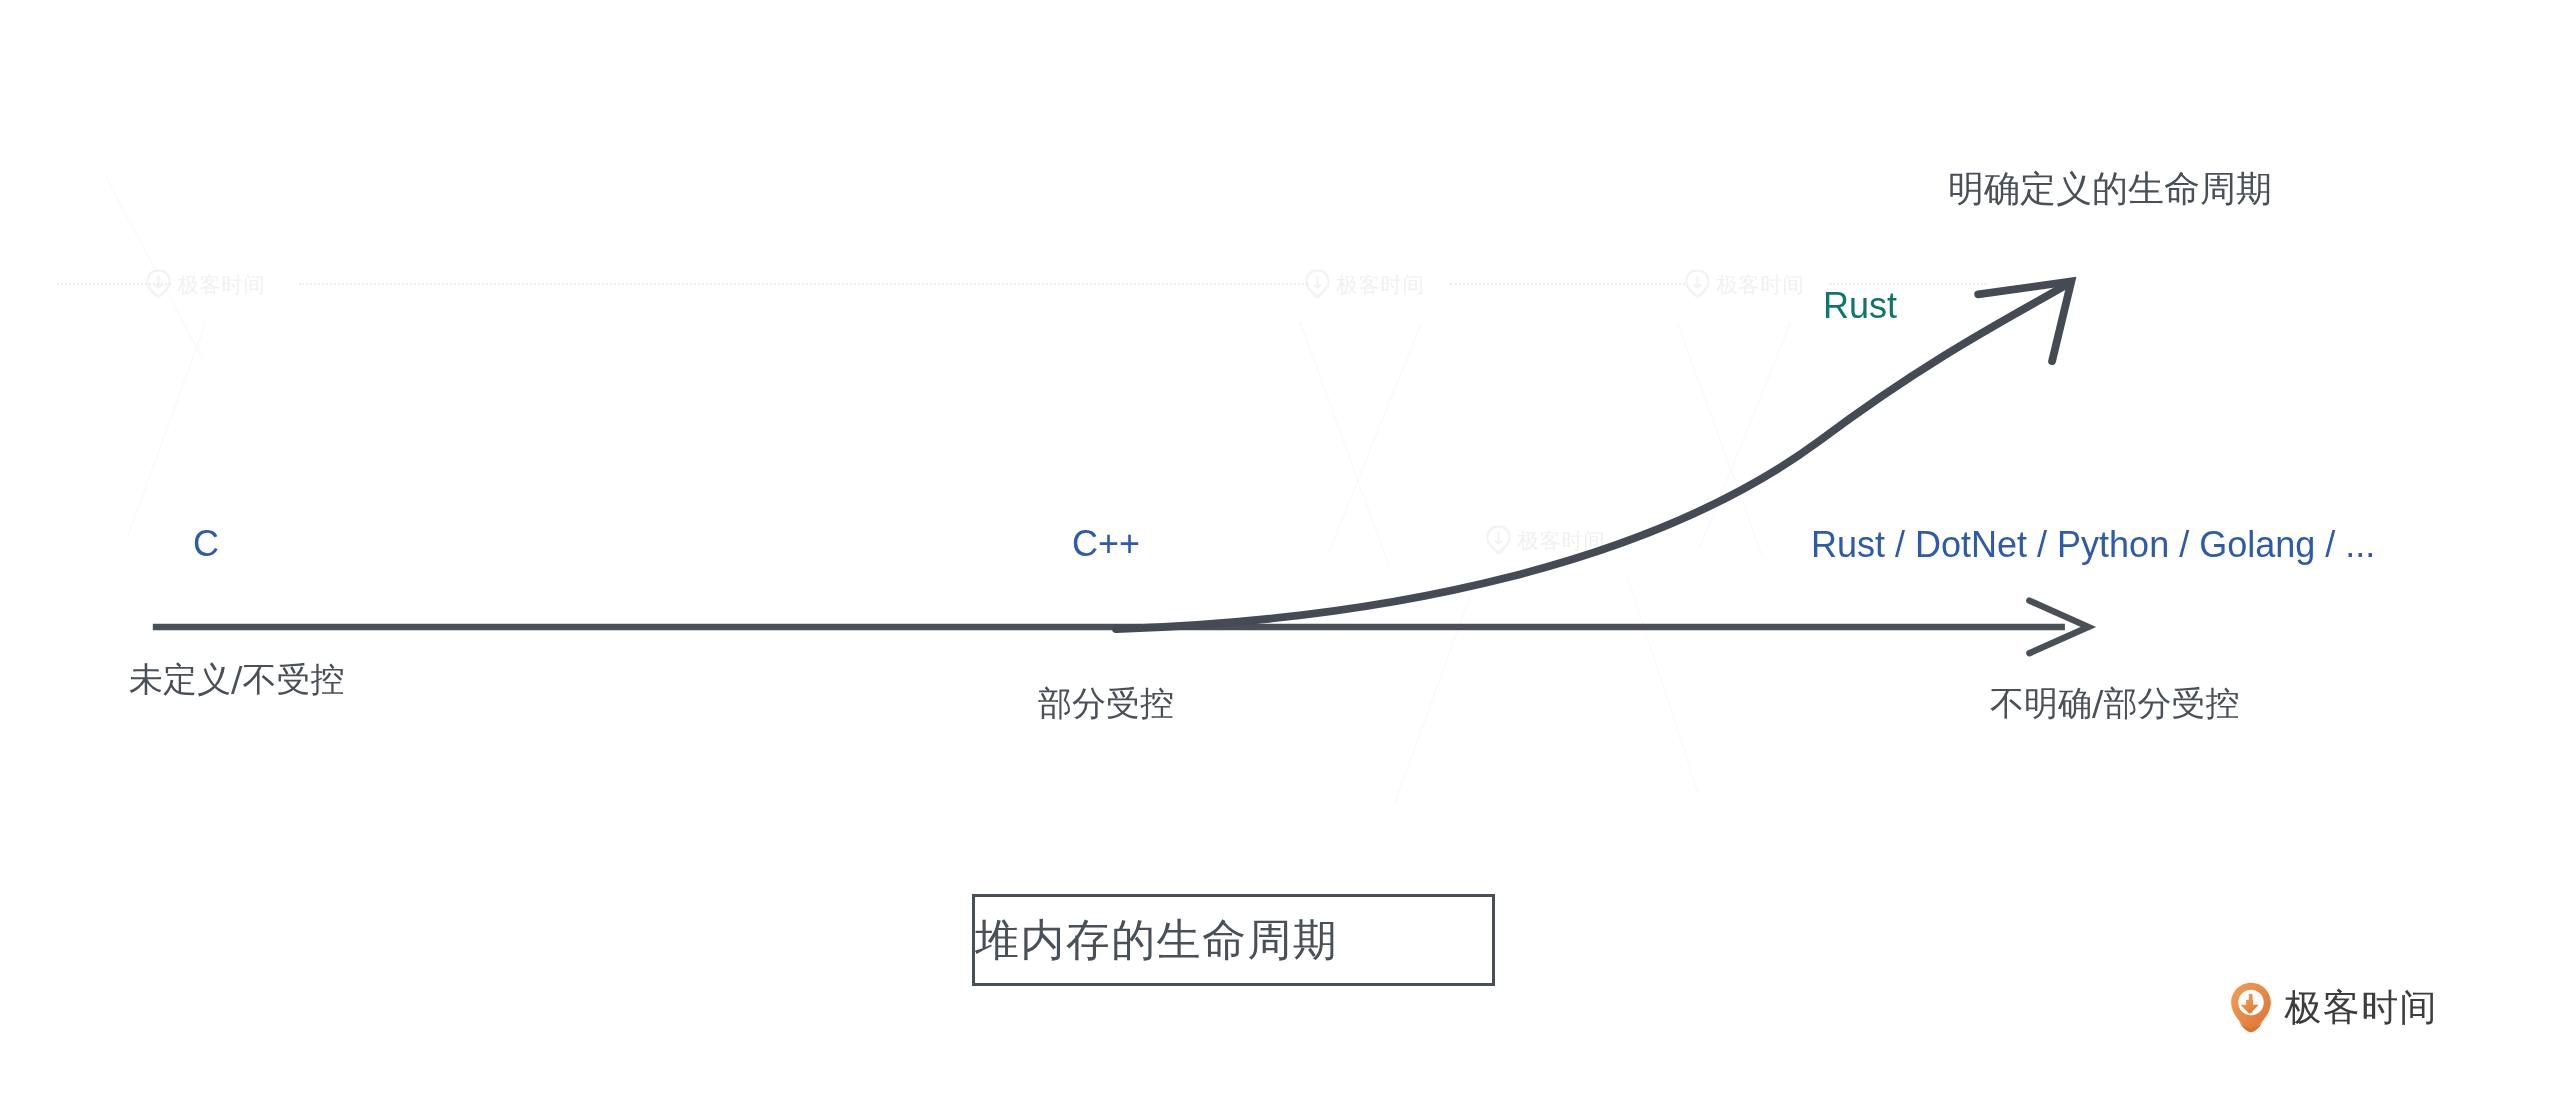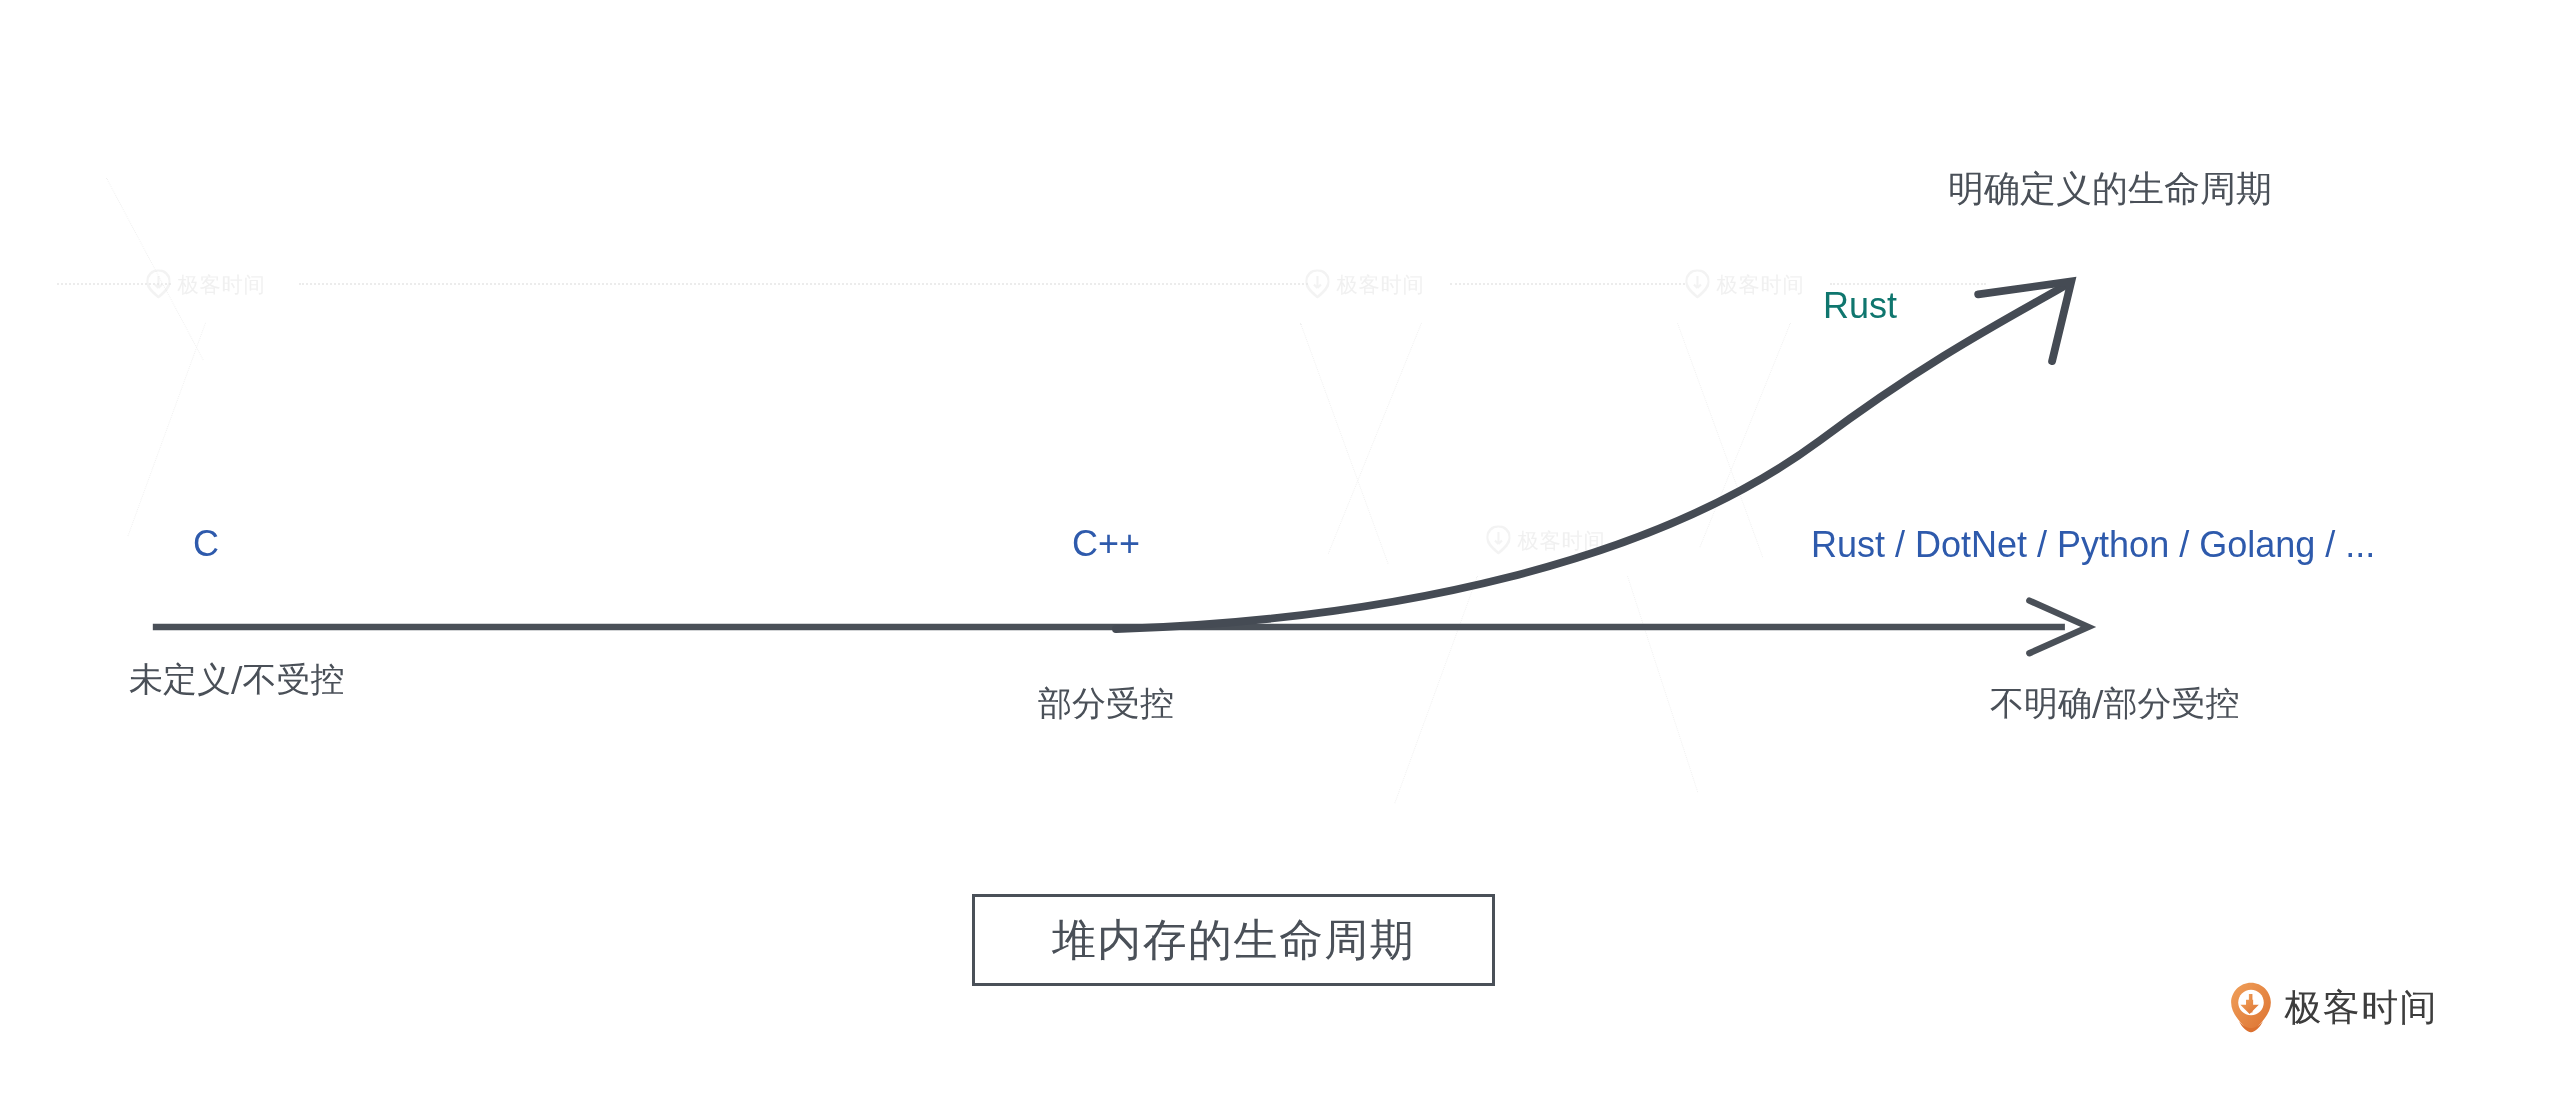--- a/index.html
+++ b/index.html
@@ -93,21 +93,21 @@
   #caption-box {
     position: absolute;
     left: 972px;
     top: 894px;
     width: 523px;
     height: 92px;
     box-sizing: border-box;
     border: 3.6px solid #4A5058;
     display: flex;
     align-items: center;
-    justify-content: center;
+    justify-content: flex-start;
     z-index: 2;
     background: #ffffff;
   }
   #caption-text {
     font-size: 44px;
     color: #4A5058;
     letter-spacing: 1.4px;
     font-family: "DejaVu Sans", sans-serif;
   }
 

